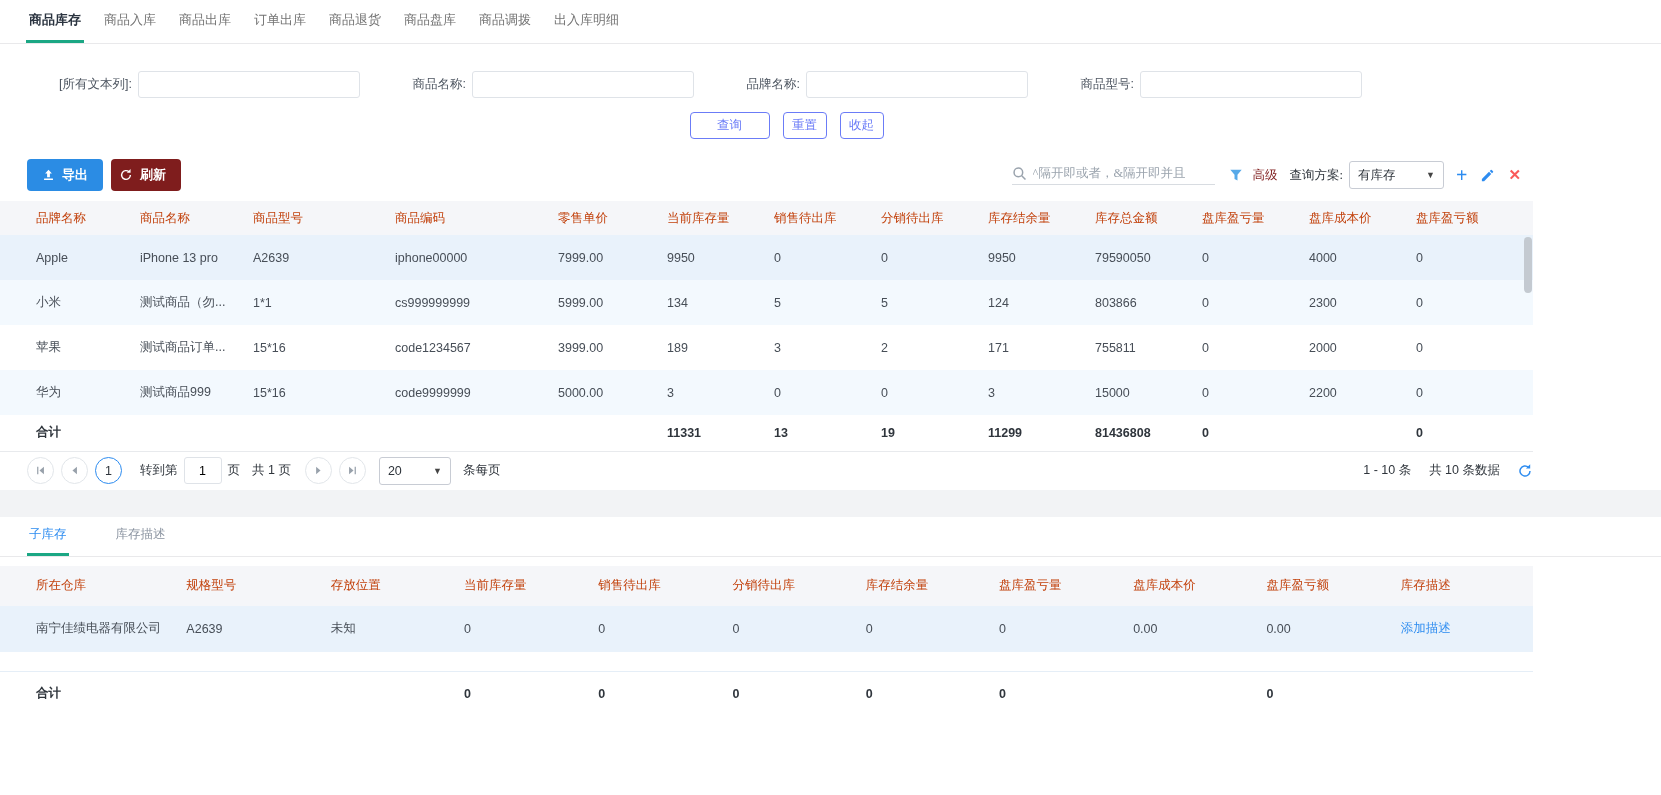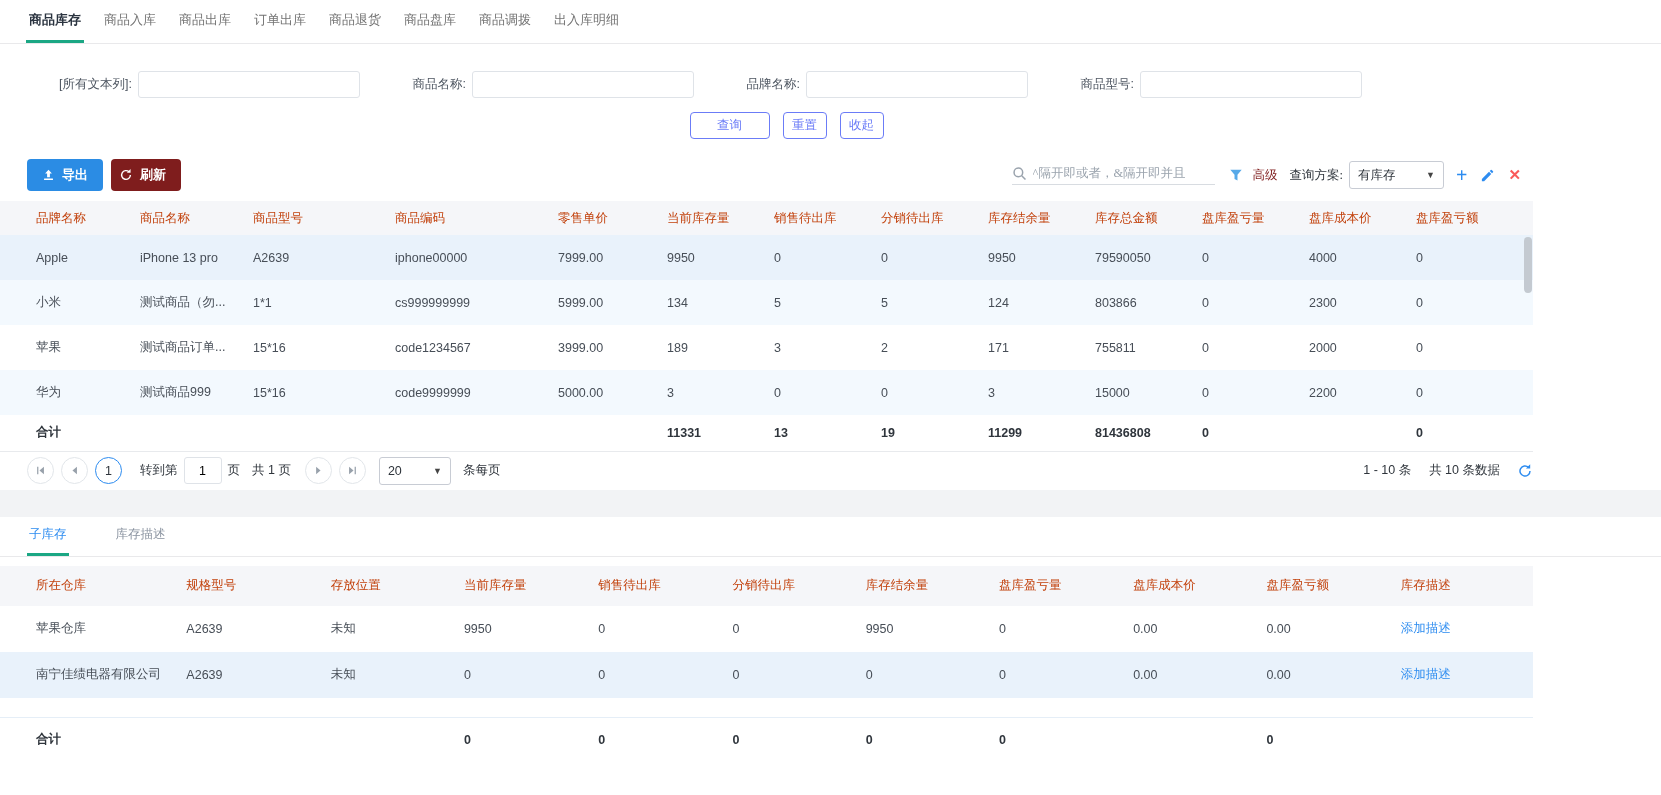--- a/index.html
+++ b/index.html
@@ -375,33 +375,20 @@
         <th>销售待出库</th>
         <th>分销待出库</th>
         <th>库存结余量</th>
         <th>盘库盈亏量</th>
         <th>盘库成本价</th>
         <th>盘库盈亏额</th>
         <th>库存描述</th>
       </tr>
     </thead>
     <tbody>
-      <tr class="datarow">
-        <td>苹果仓库</td>
-        <td>A2639</td>
-        <td>未知</td>
-        <td>9950</td>
-        <td>0</td>
-        <td>0</td>
-        <td>9950</td>
-        <td>0</td>
-        <td>0.00</td>
-        <td>0.00</td>
-        <td><a class="desc-link">添加描述</a></td>
-      </tr>
       <tr class="datarow bg-sel">
         <td>南宁佳绩电器有限公司</td>
         <td>A2639</td>
         <td>未知</td>
         <td>0</td>
         <td>0</td>
         <td>0</td>
         <td>0</td>
         <td>0</td>
         <td>0.00</td>

